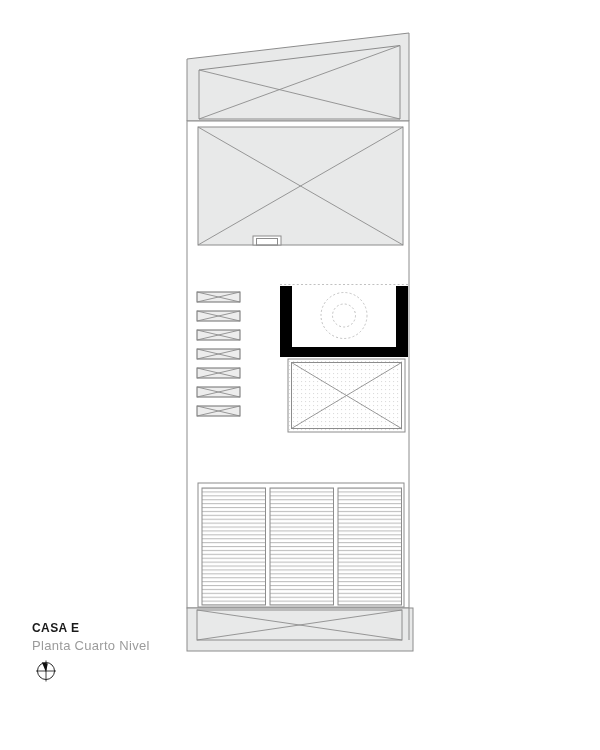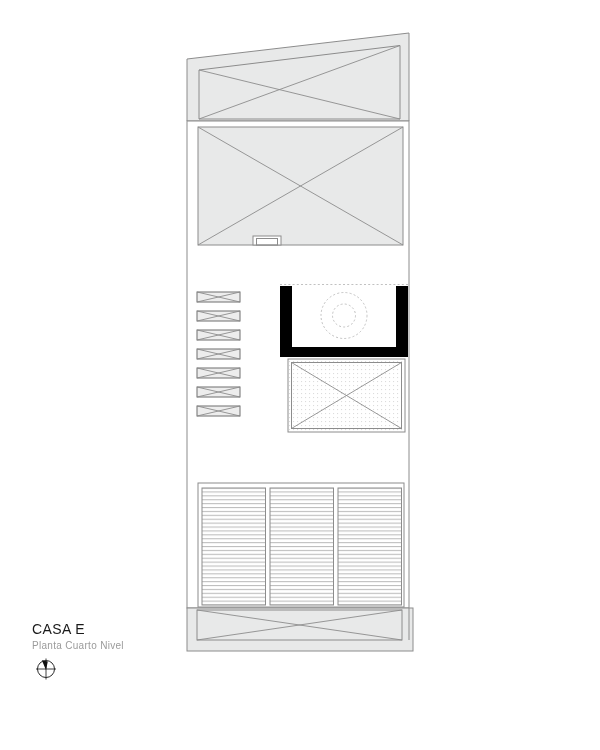--- a/index.html
+++ b/index.html
@@ -18,22 +18,22 @@
   .dash{stroke:var(--dash-gray);stroke-width:0.9;fill:none;stroke-dasharray:2 2.2;}
   .wall{fill:var(--wall-black);stroke:none;}
   .slat{fill:#ededed;stroke:#6f6f6f;stroke-width:1;}
   #deckLines line{stroke:var(--deck-line);stroke-width:0.8;}
   #dotHatch rect.dot{fill:var(--hatch-dot);}
   .panel{fill:url(#deckLines);stroke:var(--line-gray);stroke-width:1;}
   .hatchfill{fill:url(#dotHatch);stroke:var(--line-gray);stroke-width:1;}
 
   
   .titleblock{position:absolute;left:32px;top:622px;}
-  .tb-title{font-size:14px;font-weight:400;color:var(--title-color);letter-spacing:0.4px;line-height:1.1;}
-  .tb-subtitle{font-size:10px;color:var(--subtitle-color);letter-spacing:0.3px;margin-top:3px;}
+  .tb-title{font-size:12px;font-weight:700;color:var(--title-color);letter-spacing:0.4px;line-height:1.1;}
+  .tb-subtitle{font-size:13px;color:var(--subtitle-color);letter-spacing:0.3px;margin-top:3px;}
   .compass{margin-top:5px;margin-left:1px;}
   .compass .ring{fill:none;stroke:#2a2a2a;stroke-width:1;}
   .compass .axis{stroke:#2a2a2a;stroke-width:0.9;}
   .compass .needle{fill:#111;}
 </style>
 </head>
 <body>
 
 <div class="canvas">
 

